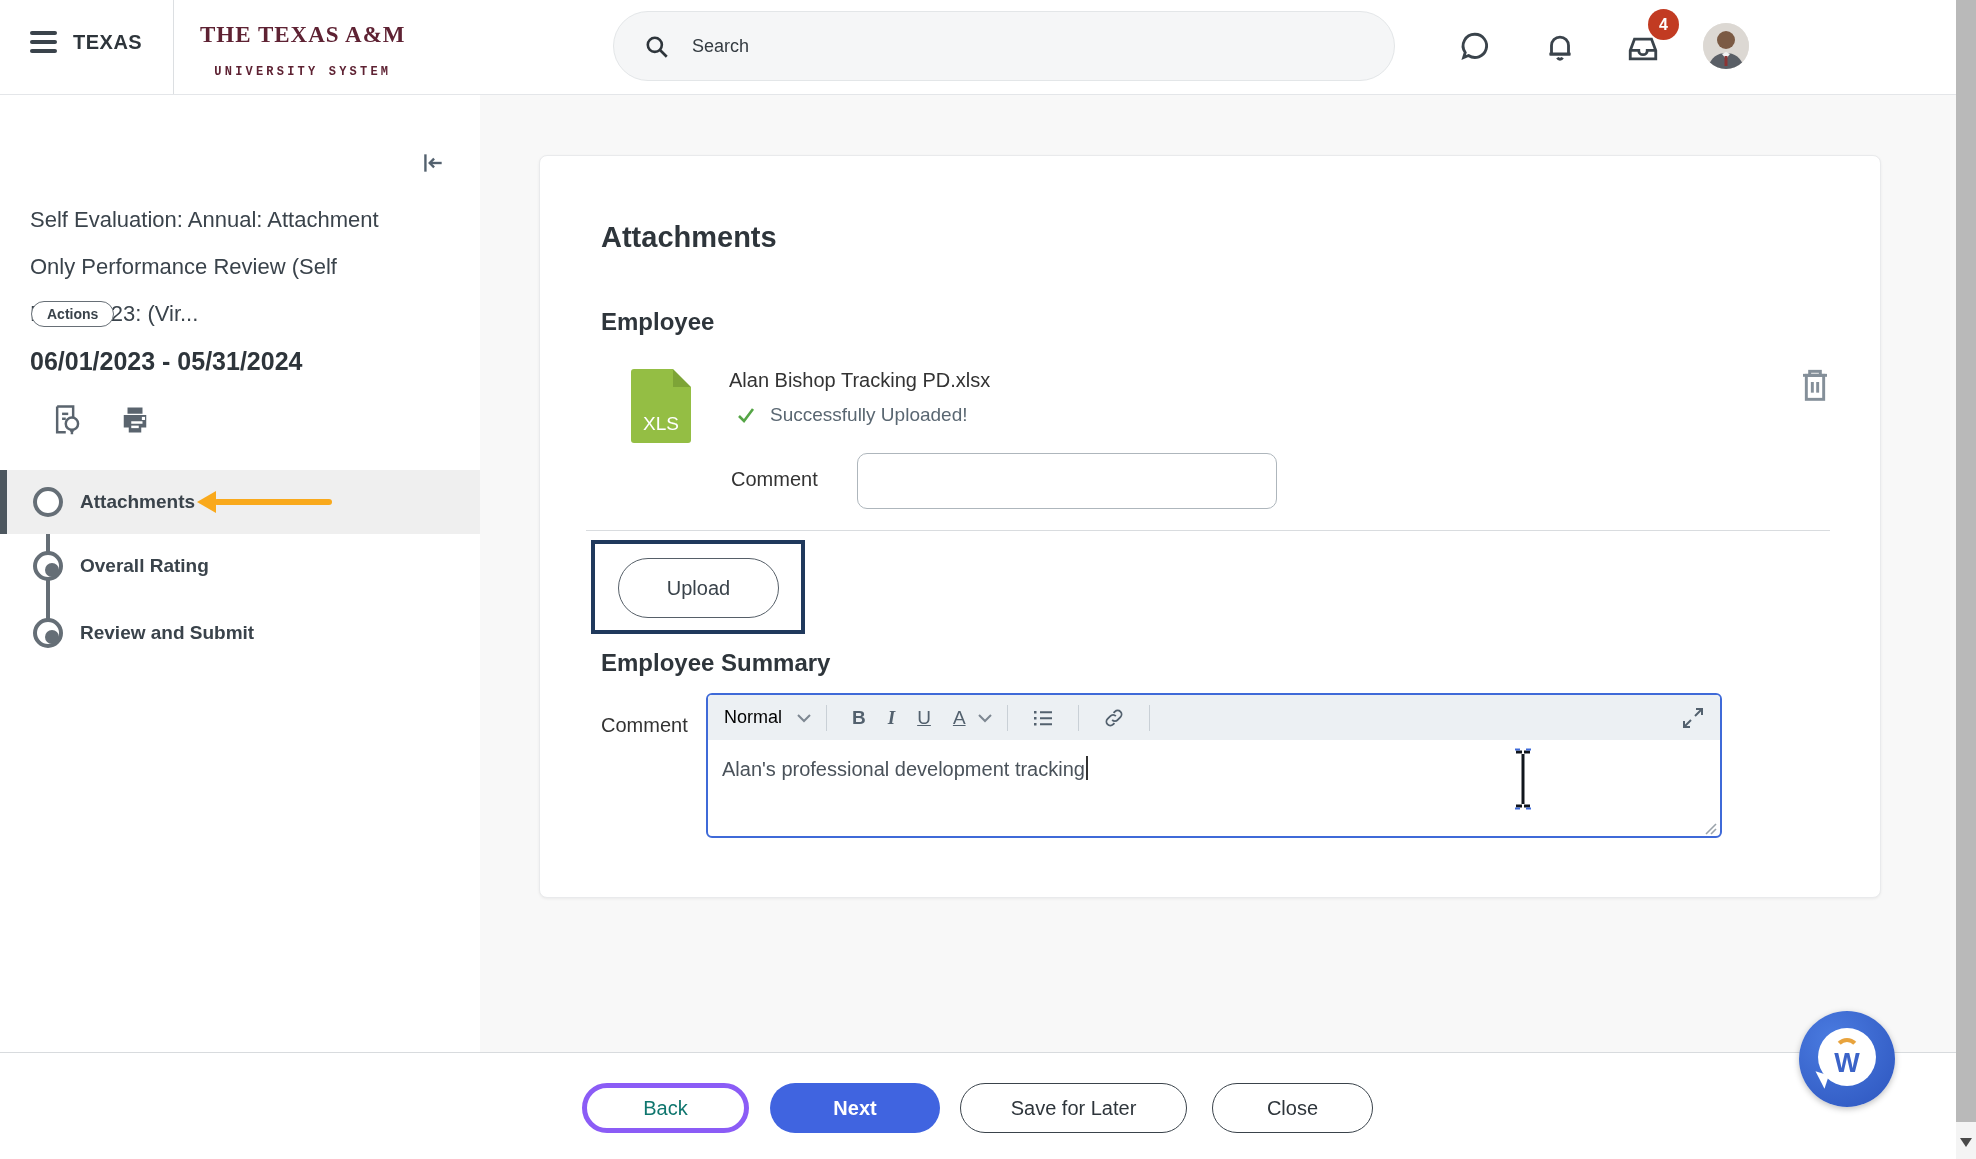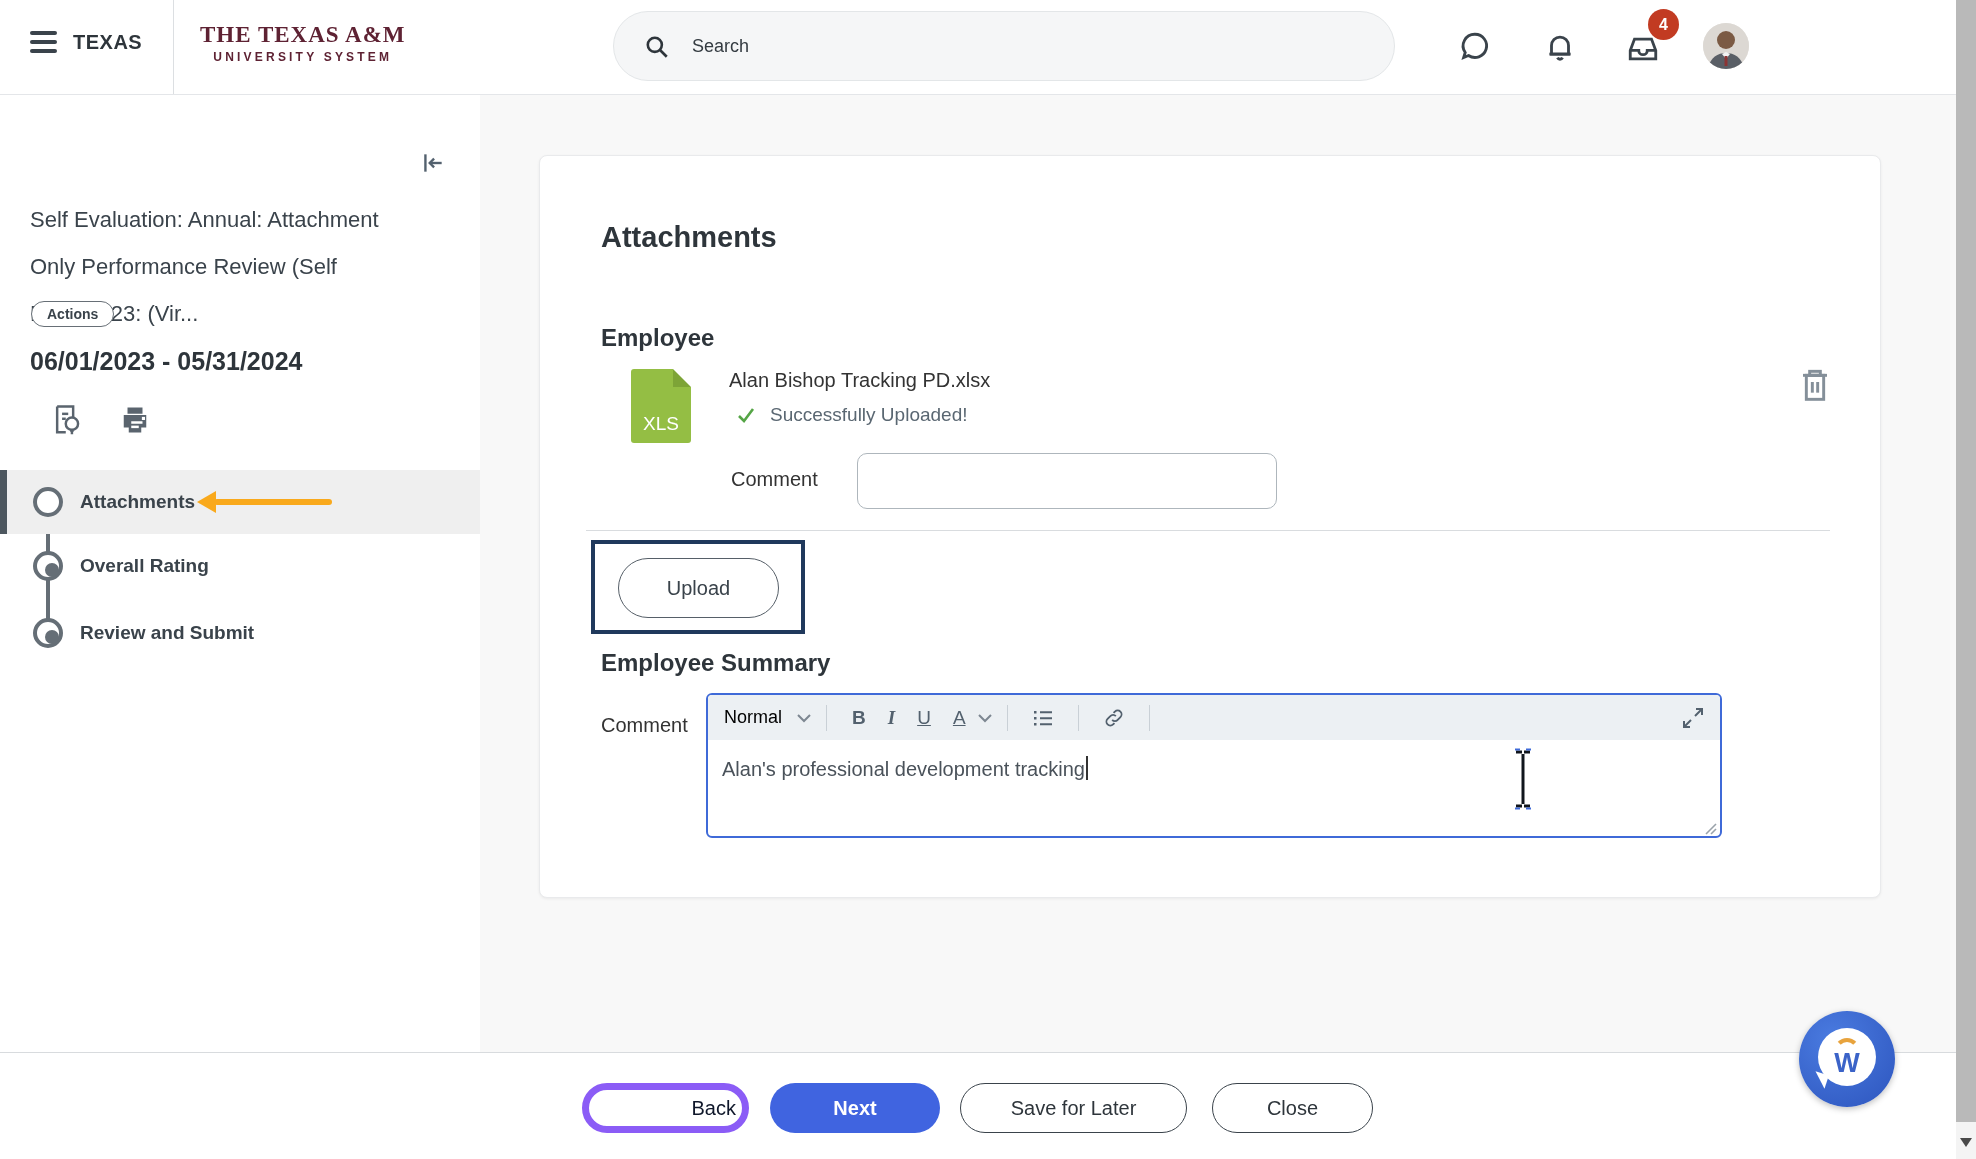--- a/index.html
+++ b/index.html
@@ -9,21 +9,21 @@
 
   
   .topbar{position:absolute;left:0;top:0;width:1976px;height:94px;background:#fff;
           border-bottom:1px solid #e4e6e9;z-index:30;}
   .menu-btn{position:absolute;left:30px;top:26px;display:flex;align-items:center;gap:16px;cursor:pointer;}
   .hamburger span{display:block;width:27px;height:4px;background:#3a434b;border-radius:2px;margin:5px 0;}
   .menu-label{font-size:20px;font-weight:700;letter-spacing:.5px;color:#2e353b;}
   .topbar-divider{position:absolute;left:173px;top:0;width:1px;height:94px;background:#dcdfe2;}
   .brand{position:absolute;left:200px;top:22px;text-align:center;color:#5e2233;cursor:pointer;}
   .brand-l1{font-family:"Liberation Serif",serif;font-size:23px;letter-spacing:1px;font-weight:600;}
-  .brand-l2{font-family:Liberation Sans, sans-serif;font-size:12px;letter-spacing:3.2px;font-weight:600;margin-top:2px;}
+  .brand-l2{font-family:Liberation Mono, monospace;font-size:12px;letter-spacing:3.2px;font-weight:600;margin-top:17px;}
   .search{position:absolute;left:613px;top:11px;width:782px;height:70px;background:#f5f6f7;
           border:1px solid #e3e6e8;border-radius:35px;display:flex;align-items:center;padding-left:32px;box-sizing:border-box;}
   .search input{border:none;background:transparent;outline:none;font-size:18px;color:#2e353b;
           font-family:"Liberation Sans",sans-serif;margin-left:16px;width:600px;}
   .search input::placeholder{color:#343b41;opacity:1;}
   .top-icon{position:absolute;top:30px;width:34px;height:34px;color:#3a434b;cursor:pointer;}
   .badge{position:absolute;left:1648px;top:9px;width:31px;height:31px;border-radius:50%;background:#c23b22;
          color:#fff;font-size:16px;font-weight:700;display:flex;align-items:center;justify-content:center;z-index:2;}
   .avatar{position:absolute;left:1703px;top:23px;width:46px;height:46px;border-radius:50%;overflow:hidden;
           background:#e9e6e2;cursor:pointer;}
@@ -88,21 +88,21 @@
   .ed-expand{margin-left:auto;width:22px;height:22px;color:#53616e;cursor:pointer;}
   .ed-body{position:relative;height:98px;padding:16px 14px;font-size:20px;color:#4a525a;box-sizing:border-box;cursor:text;}
   .caret{display:inline-block;width:2px;height:24px;background:#333;vertical-align:-4px;margin-left:1px;}
   .resize-handle{position:absolute;right:3px;bottom:3px;width:14px;height:14px;color:#9aa3ab;}
 
   
   .footbar{position:absolute;left:0;top:1052px;width:1956px;height:107px;background:#fff;
       border-top:1px solid #d8dbde;z-index:10;}
   .f-btn{position:absolute;top:30px;height:50px;border-radius:25px;font-size:20px;background:#fff;
       font-family:"Liberation Sans",sans-serif;cursor:pointer;box-sizing:border-box;}
-  .f-back{left:582px;width:167px;border:7px solid #8b5cf6;color:#0f172a;text-align:right;}
+  .f-back{left:582px;width:167px;border:5px solid #8b5cf6;color:#0f766e;}
   .f-next{left:770px;width:170px;border:none;background:#4064e0;color:#fff;font-weight:600;}
   .f-save{left:960px;width:227px;border:1.5px solid #3a434b;color:#2e353b;}
   .f-close{left:1212px;width:161px;border:1.5px solid #3a434b;color:#2e353b;}
 
   
   .wd-bubble{position:absolute;left:1799px;top:1011px;width:96px;height:96px;border-radius:50%;
       background:radial-gradient(circle at 35% 30%,#4a7be0,#2d55be);z-index:20;cursor:pointer;
       box-shadow:0 2px 6px rgba(0,0,0,.25);}
   .wd-inner{position:absolute;left:19px;top:17px;width:58px;height:58px;border-radius:50%;background:#fff;}
   .wd-tail{position:absolute;left:14px;top:62px;width:0;height:0;border-top:14px solid #fff;
@@ -219,21 +219,21 @@
           <div class="nav-dot"></div>
         </div>
       <div class="nav-label" style="top:21px;">Overall Rating</div>
     </div>
   </aside>
 
   <div class="mainbg"></div>
 
   <main class="card">
     <div class="h1">Attachments</div>
-    <div class="h2 abs" style="left:61px;top:152px;margin-top:16px;">Employee</div>
+    <div class="h2 abs" style="left:61px;top:152px;">Employee</div>
 
     <div class="xls-icon">
       <div class="xls-fold"></div>
         <div class="xls-fold2"></div>
       <div class="xls-label">XLS</div>
     </div>
     <div class="file-name">Alan Bishop Tracking PD.xlsx</div>
     <div class="success">
       <svg width="20" height="20" viewBox="0 0 20 20" fill="none" stroke="#55a546" stroke-width="2.6">
         <polyline points="3,11 8,16 17,4"></polyline>

